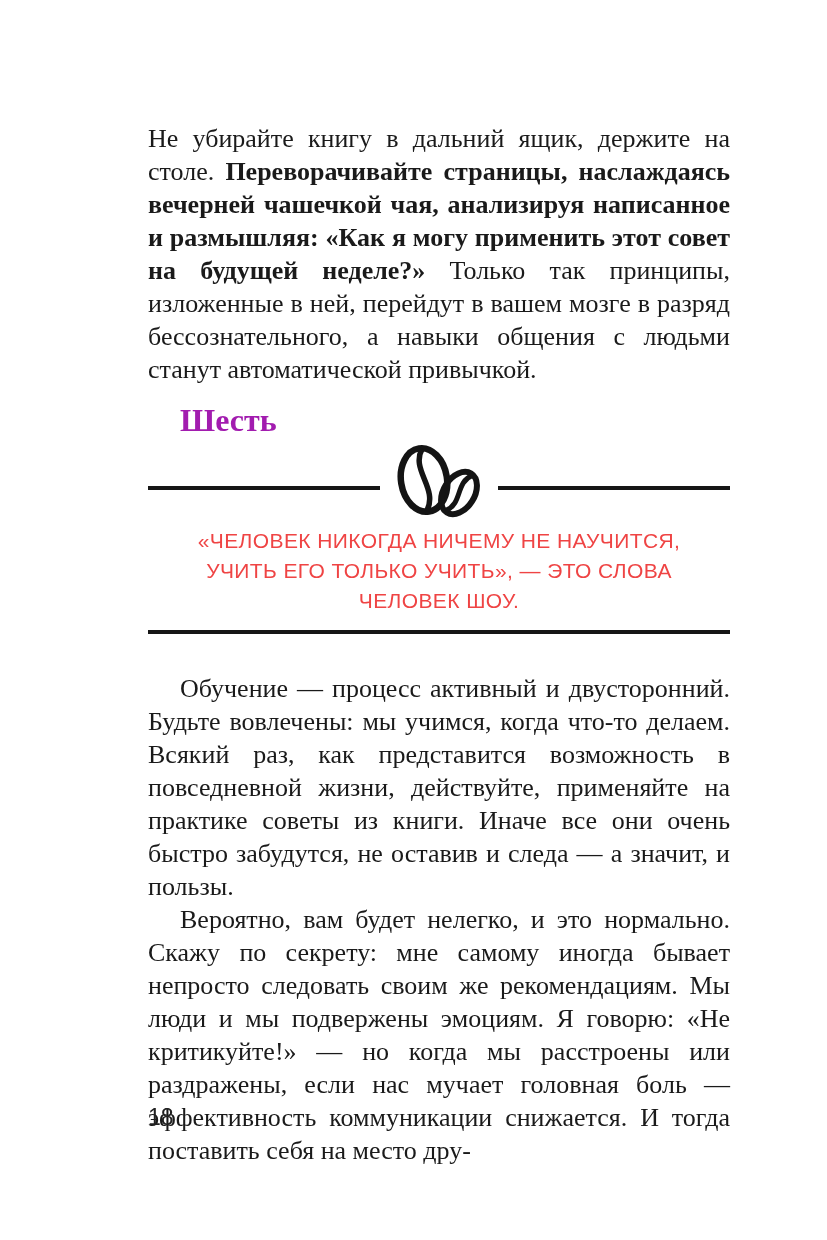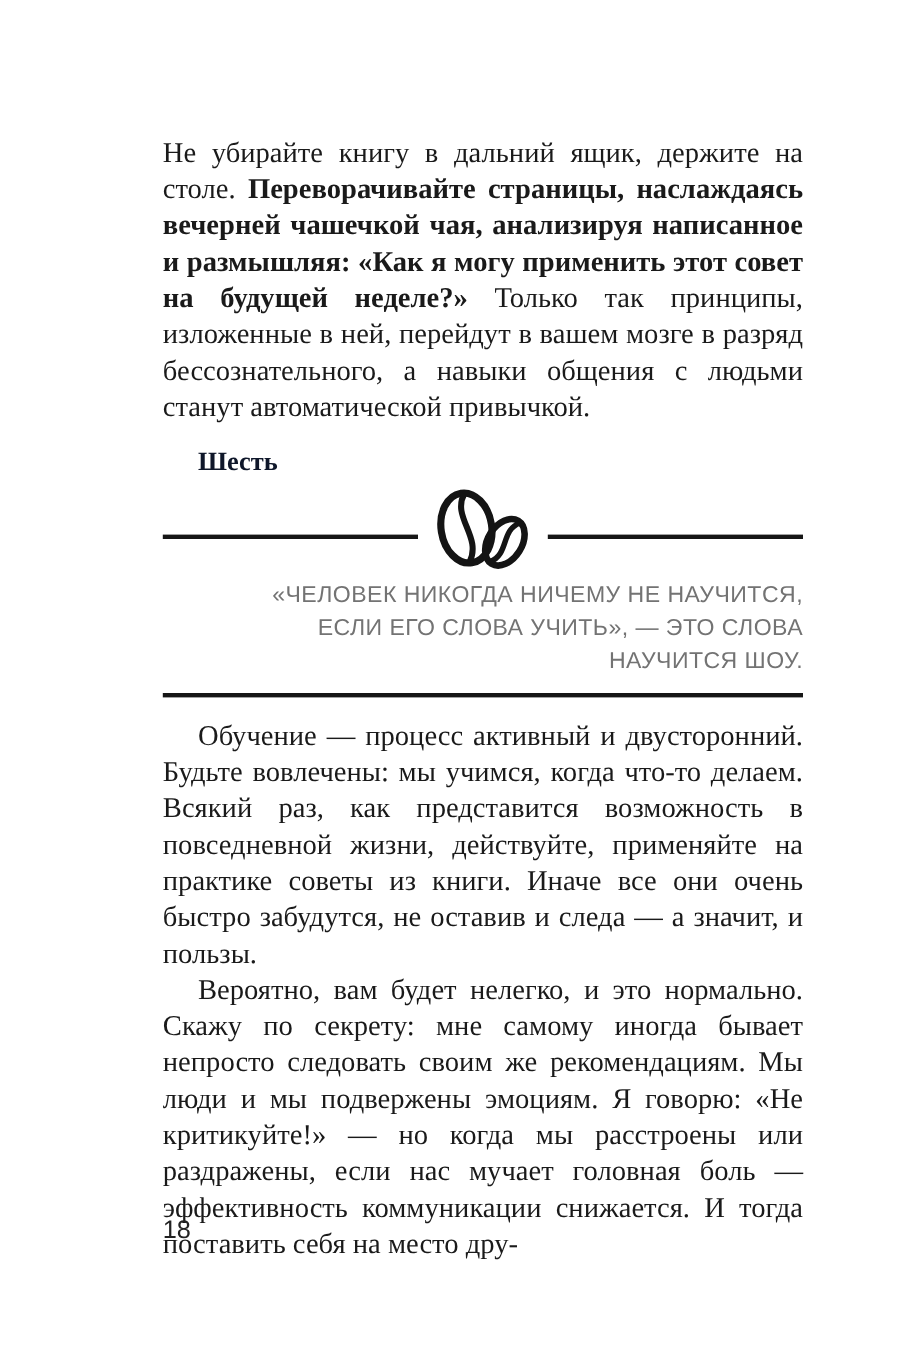--- a/index.html
+++ b/index.html
@@ -27,55 +27,55 @@
     color: #1a1a1a;
   }
   .body-text.indented {
     text-indent: 32px;
   }
   .body-text strong {
     font-weight: bold;
   }
   .chapter-heading {
     margin: 16px 0 0 32px;
-    font-size: 24px;
+    font-size: 32px;
     line-height: 36px;
     font-weight: bold;
-    color: #0f172a;
+    color: #a21caf;
   }
   .divider {
     display: flex;
     height: 76px;
     margin-top: 4px;
   }
   .divider .rule-line {
     flex: 1;
     height: 4px;
     margin-top: 44px;
     background: #161616;
   }
   .divider .rule-line.left { margin-right: 10px; }
   .divider .rule-line.right { margin-left: 12px; }
   .divider svg { display: block; }
   .epigraph {
     margin-top: 8px;
-    text-align: right;
+    text-align: center;
     font-family: "Liberation Sans", "DejaVu Sans", sans-serif;
     font-size: 21px;
     line-height: 30px;
     letter-spacing: 0.4px;
-    color: #737373;
+    color: #ef4444;
   }
   .epigraph-rule {
     border: none;
     height: 4px;
     margin: 14px 0 0 0;
     background: #161616;
   }
-  .first-body { margin-top: 18px; }
+  .first-body { margin-top: 38px; }
   .page-number {
     position: absolute;
     left: 148px;
     top: 1104px;
     font-family: "Liberation Sans", "DejaVu Sans", sans-serif;
     font-size: 23px;
     color: #222222;
   }
 </style>
 </head>
@@ -97,22 +97,22 @@
       <g transform="translate(69,51) rotate(32)">
         <ellipse rx="15.5" ry="23" stroke-width="6"></ellipse>
         <path d="M 2,-22 C -9,-7 9,7 -2,22" stroke-width="5"></path>
       </g>
     </svg>
     <span class="rule-line right"></span>
   </div>
 
   <div class="epigraph">
     <div>«ЧЕЛОВЕК НИКОГДА НИЧЕМУ НЕ НАУЧИТСЯ,</div>
-    <div>ЕСЛИ ЕГО СЛОВА УЧИТЬ», — ЭТО СЛОВА</div>
-    <div>НАУЧИТСЯ ШОУ.</div>
+    <div>УЧИТЬ ЕГО ТОЛЬКО УЧИТЬ», — ЭТО СЛОВА</div>
+    <div>ЧЕЛОВЕК ШОУ.</div>
   </div>
 
   <hr class="epigraph-rule">
 
   <p class="body-text indented first-body">Обучение — процесс активный и двусторонний. Будьте вовлечены: мы учимся, когда что-то делаем. Всякий раз, как представится возможность в повседневной жизни, действуйте, применяйте на практике советы из книги. Иначе все они очень быстро забудутся, не оставив и следа — а значит, и пользы.</p>
 
   <p class="body-text indented">Вероятно, вам будет нелегко, и это нормально. Скажу по секрету: мне самому иногда бывает непросто следовать своим же рекомендациям. Мы люди и мы подвержены эмоциям. Я говорю: «Не критикуйте!» — но когда мы расстроены или раздражены, если нас мучает головная боль — эффективность коммуникации снижается. И тогда поставить себя на место дру-</p>
 
   <div class="page-number">18</div>
 

